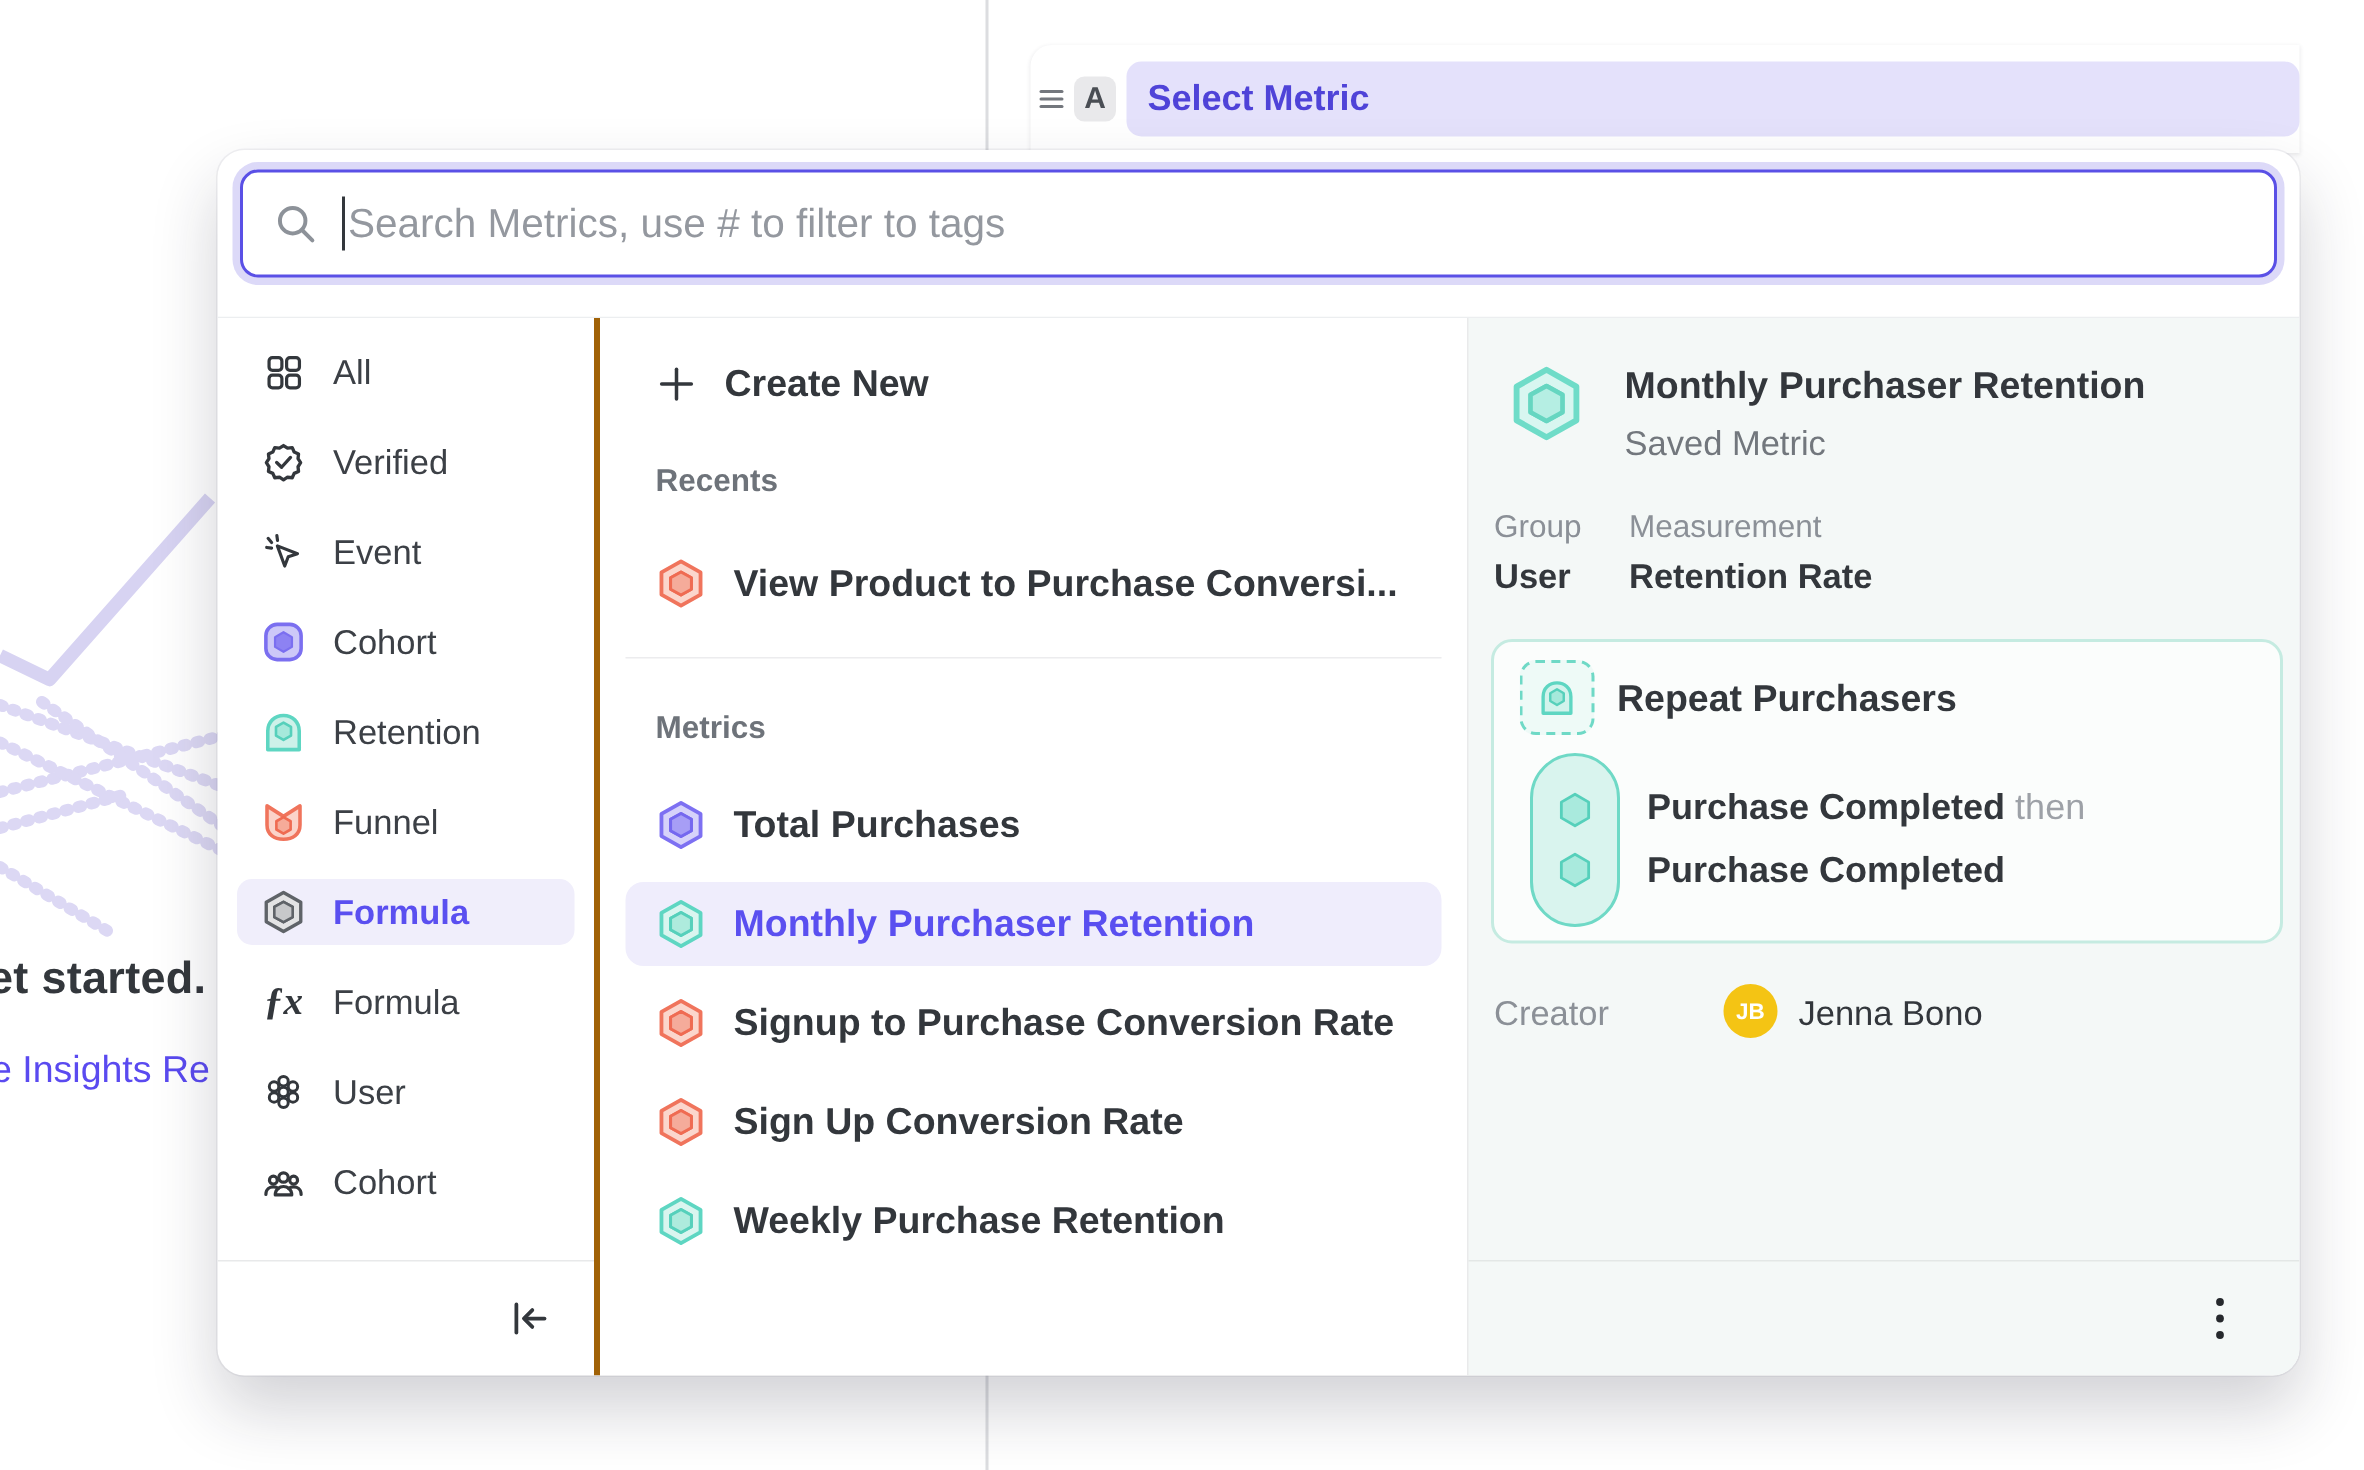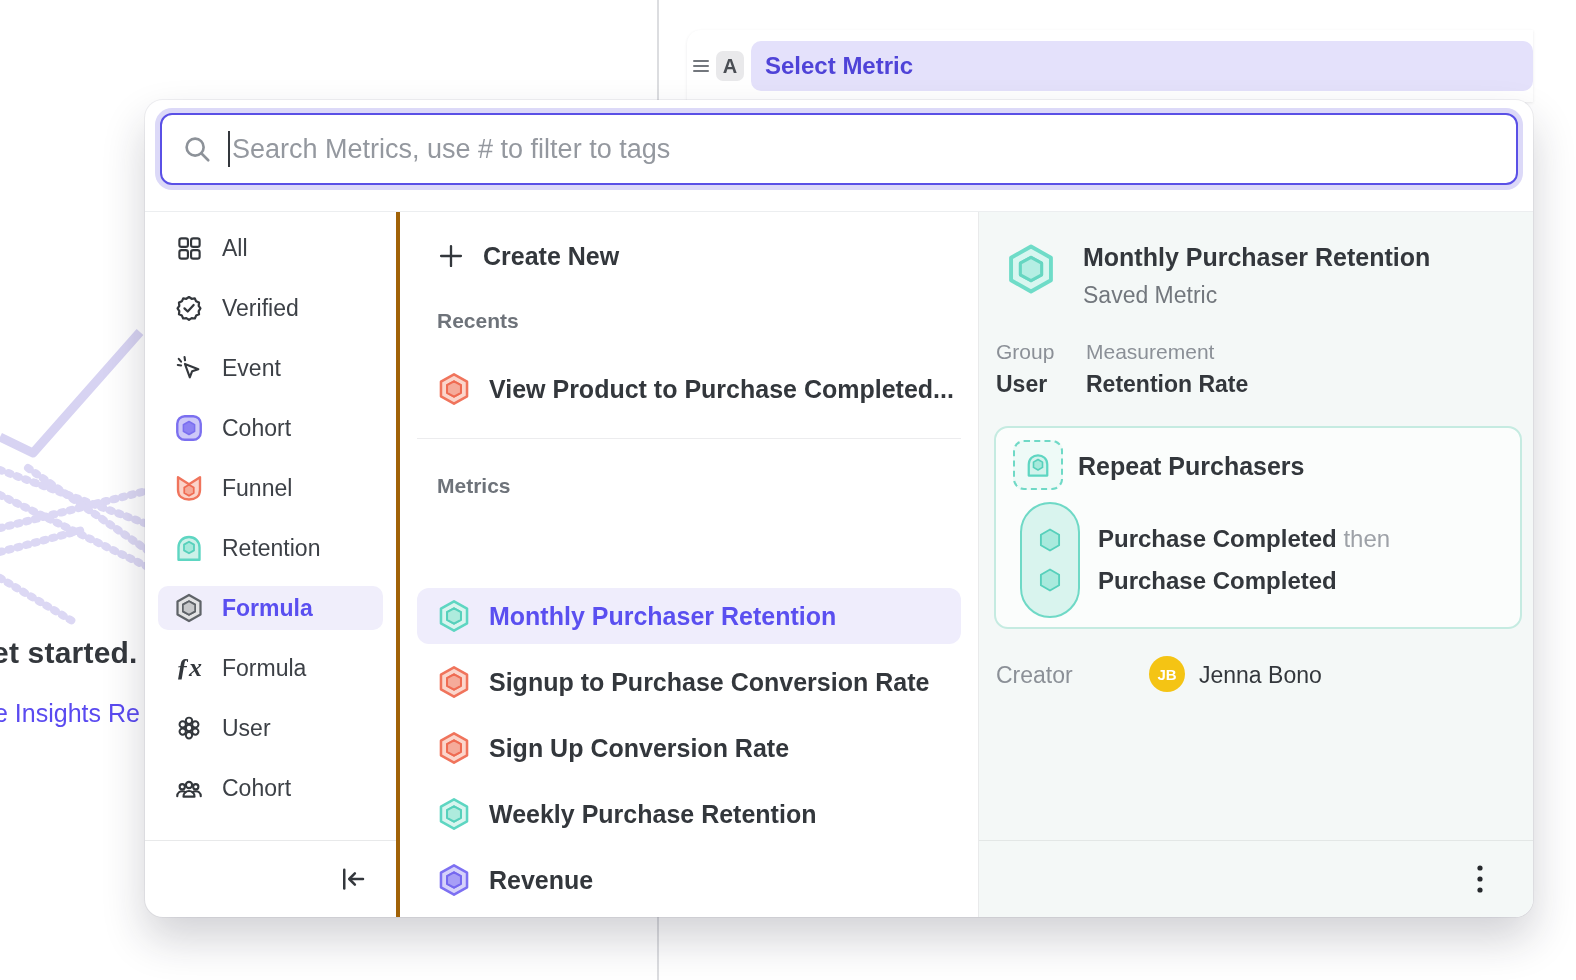--- a/index.html
+++ b/index.html
@@ -227,35 +227,35 @@
               <rect x="2.6" y="2.6" width="18.8" height="18.8" rx="6" fill="#cdc8f8" stroke="#7b6ff0" stroke-width="1.9"></rect>
               <polygon points="12,6.8 16.5,9.4 16.5,14.6 12,17.2 7.5,14.6 7.5,9.4" fill="#8d82f3" stroke="#7b6ff0" stroke-width="1.2" stroke-linejoin="round"></polygon>
             </svg>
             </span>
           <span class="flabel">Cohort</span>
         </div>
 
         <div class="filter-item">
           <span class="ficon">
             <svg width="30" height="30" viewBox="0 0 24 24">
+              <path d="M3.6 21.4 V11.6 C3.6 6.6 7.2 3.2 12 3.2 C16.8 3.2 20.4 6.6 20.4 11.6 V21.4 Z" fill="#cdf1e9" stroke="#5ed6c2" stroke-width="1.9" stroke-linejoin="round"></path>
+              <polygon points="12,7 16,9.3 16,13.9 12,16.2 8,13.9 8,9.3" fill="#a6e9db" stroke="#56d0bb" stroke-width="1.4" stroke-linejoin="round"></polygon>
+            </svg>
+            </span>
+          <span class="flabel">Retention</span>
+        </div>
+
+        <div class="filter-item">
+          <span class="ficon">
+            <svg width="30" height="30" viewBox="0 0 24 24">
               <path d="M3.2 3.4 L12 9 L20.8 3.4 V13.6 C20.8 18.6 17 21.2 12 21.2 C7 21.2 3.2 18.6 3.2 13.6 Z" fill="#fbd3c9" stroke="#f0745c" stroke-width="1.9" stroke-linejoin="round"></path>
               <polygon points="12,9.4 15.8,11.6 15.8,16 12,18.2 8.2,16 8.2,11.6" fill="#f6ab99" stroke="#ef6b52" stroke-width="1.4" stroke-linejoin="round"></polygon>
             </svg>
             </span>
           <span class="flabel">Funnel</span>
-        </div>
-
-        <div class="filter-item">
-          <span class="ficon">
-            <svg width="30" height="30" viewBox="0 0 24 24">
-              <path d="M3.6 21.4 V11.6 C3.6 6.6 7.2 3.2 12 3.2 C16.8 3.2 20.4 6.6 20.4 11.6 V21.4 Z" fill="#cdf1e9" stroke="#5ed6c2" stroke-width="1.9" stroke-linejoin="round"></path>
-              <polygon points="12,7 16,9.3 16,13.9 12,16.2 8,13.9 8,9.3" fill="#a6e9db" stroke="#56d0bb" stroke-width="1.4" stroke-linejoin="round"></polygon>
-            </svg>
-            </span>
-          <span class="flabel">Retention</span>
         </div>
 
         <div class="filter-item selected">
           <span class="ficon">
             <svg width="30" height="30" viewBox="0 0 24 24">
               <use href="#hexpair" fill="#e3e3e4" stroke="#5f6368"></use>
               <polygon points="12,6.6 16.9,9.3 16.9,14.7 12,17.4 7.1,14.7 7.1,9.3" fill="#c7c8ca" stroke="#5f6368" stroke-width="1.4" stroke-linejoin="round"></polygon>
             </svg>
             </span>
           <span class="flabel">Formula</span>
@@ -317,27 +317,34 @@
         <span class="clabel">Create New</span>
       </div>
 
       <div class="sec-heading" style="top:97px;">Recents</div>
 
       <div class="recent-item" style="top:149px;">
         <svg width="34" height="34" viewBox="0 0 24 24">
           <use href="#hexpair" fill="#fbd6cc" stroke="#f0745c"></use>
           <polygon points="12,6.6 16.9,9.3 16.9,14.7 12,17.4 7.1,14.7 7.1,9.3" fill="#f5ab9a" stroke="#ef6b52" stroke-width="1.4" stroke-linejoin="round"></polygon>
         </svg>
-        <span class="row-label">View Product to Purchase Completed...</span>
+        <span class="row-label">View Product to Purchase Conversi...</span>
       </div>
 
       <div class="list-divider"></div>
 
       <div class="sec-heading" style="top:262px;">Metrics</div>
 
+      <div class="metric-row" style="top:310px;">
+        <svg width="34" height="34" viewBox="0 0 24 24">
+          <use href="#hexpair" fill="#d6d2fa" stroke="#7d70f2"></use>
+          <polygon points="12,6.6 16.9,9.3 16.9,14.7 12,17.4 7.1,14.7 7.1,9.3" fill="#a79ef6" stroke="#7568ef" stroke-width="1.4" stroke-linejoin="round"></polygon>
+        </svg>
+        <span class="row-label">Total Purchases</span>
+      </div>
 
       <div class="metric-row selected" style="top:376px;">
         <svg width="34" height="34" viewBox="0 0 24 24">
           <use href="#hexpair" fill="#d9f5ef" stroke="#5ed6c2"></use>
           <polygon points="12,6.6 16.9,9.3 16.9,14.7 12,17.4 7.1,14.7 7.1,9.3" fill="#aeebdd" stroke="#56d0bb" stroke-width="1.4" stroke-linejoin="round"></polygon>
         </svg>
         <span class="row-label">Monthly Purchaser Retention</span>
       </div>
 
       <div class="metric-row" style="top:442px;">
@@ -357,27 +364,20 @@
       </div>
 
       <div class="metric-row" style="top:574px;">
         <svg width="34" height="34" viewBox="0 0 24 24">
           <use href="#hexpair" fill="#d9f5ef" stroke="#5ed6c2"></use>
           <polygon points="12,6.6 16.9,9.3 16.9,14.7 12,17.4 7.1,14.7 7.1,9.3" fill="#aeebdd" stroke="#56d0bb" stroke-width="1.4" stroke-linejoin="round"></polygon>
         </svg>
         <span class="row-label">Weekly Purchase Retention</span>
       </div>
 
-      <div class="metric-row" style="top:640px;">
-        <svg width="34" height="34" viewBox="0 0 24 24">
-          <use href="#hexpair" fill="#d6d2fa" stroke="#7d70f2"></use>
-          <polygon points="12,6.6 16.9,9.3 16.9,14.7 12,17.4 7.1,14.7 7.1,9.3" fill="#a79ef6" stroke="#7568ef" stroke-width="1.4" stroke-linejoin="round"></polygon>
-        </svg>
-        <span class="row-label">Revenue</span>
-      </div>
 
     </div>
 
     <div class="col-details">
 
       <svg class="det-icon" width="52" height="52" viewBox="0 0 24 24">
         <use href="#hexpair" fill="#d8f6f0" stroke="#6fdcc8"></use>
         <polygon points="12,6.6 16.9,9.3 16.9,14.7 12,17.4 7.1,14.7 7.1,9.3" fill="#b5eee3" stroke="#66d6c1" stroke-width="1.4" stroke-linejoin="round"></polygon>
       </svg>
       <div class="det-title">Monthly Purchaser Retention</div>

